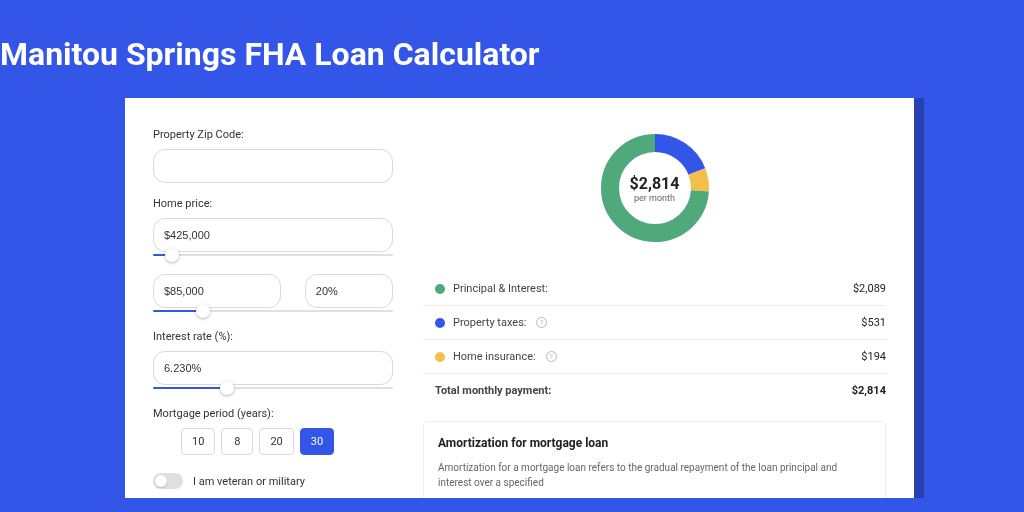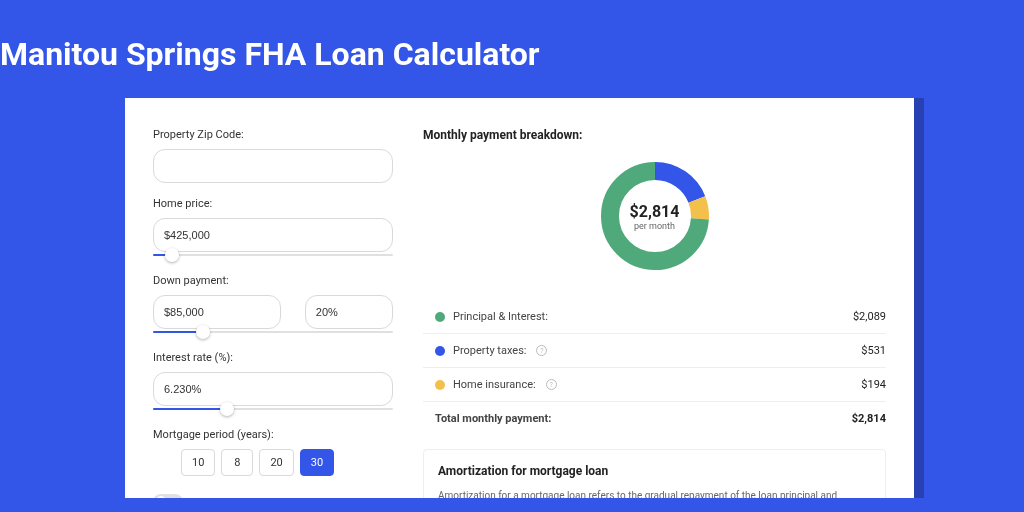--- a/index.html
+++ b/index.html
@@ -63,21 +63,20 @@
       <label class="form-label">Home price:</label>
       <input class="text-input" value="$425,000" style="">
       <div class="slider-wrap">
         <div class="slider-track"></div>
         <div class="slider-fill" id="hp-fill" style="width: 8%;"></div>
         <div class="slider-thumb" id="hp-thumb" style="left: 8%;"></div>
       </div>
     </div>
 
     <div class="form-group">
-      <label class="form-label">Down payment:</label>
       <div class="input-row">
         <input class="text-input" value="$85,000" style="">
         <input class="text-input" value="20%" style="">
       </div>
       <div class="slider-wrap">
         <div class="slider-track"></div>
         <div class="slider-fill" id="dp-fill" style="width: 21%;"></div>
         <div class="slider-thumb" id="dp-thumb" style="left: 21%;"></div>
       </div>
     </div>
@@ -103,21 +102,20 @@
     </div>
 
     <div class="toggle-row">
       <div class="toggle"></div>
       <span class="toggle-label">I am veteran or military</span>
     </div>
 
   </div>
 
   <div class="right-col">
-    <div class="section-title">Monthly payment breakdown:</div>
 
     <div class="donut-wrap">
       <div class="donut">
         <svg id="donut-svg" width="120" height="120" viewBox="0 0 120 120">
               <circle cx="60" cy="60" r="45" fill="none" stroke="#3356e8" stroke-width="18" stroke-dasharray="53.72123437638547 229.02210444669592" stroke-dashoffset="0"></circle>
               <circle cx="60" cy="60" r="45" fill="none" stroke="#f3c04b" stroke-width="18" stroke-dasharray="19.7920337176157 262.9513051054657" stroke-dashoffset="-53.72123437638547"></circle>
               <circle cx="60" cy="60" r="45" fill="none" stroke="#4fa97a" stroke-width="18" stroke-dasharray="209.2300707290802 73.51326809400118" stroke-dashoffset="-73.51326809400116"></circle>
             </svg>
         <div class="donut-center">
           <div class="donut-amount">$2,814</div>

